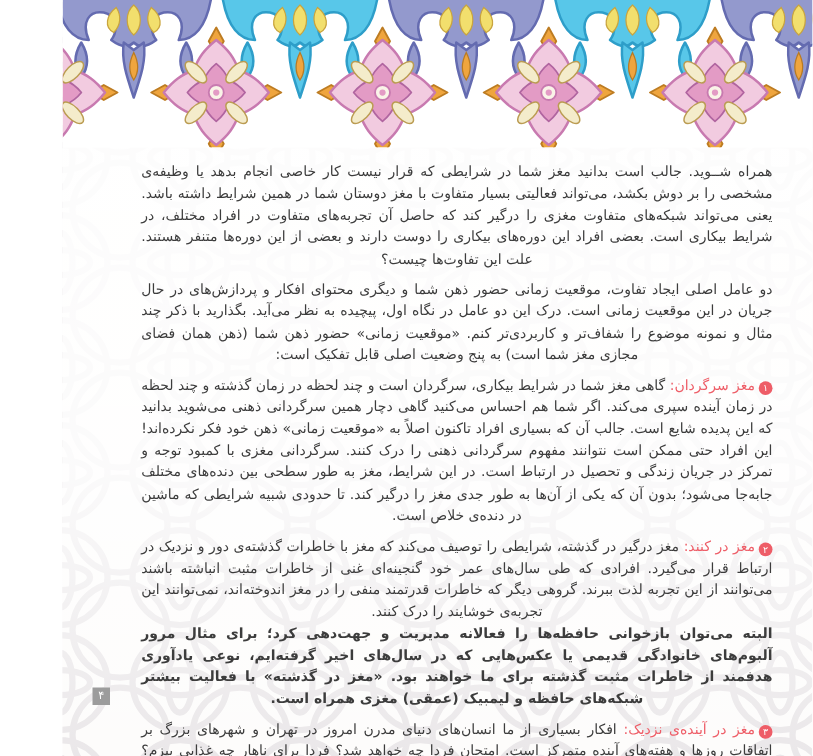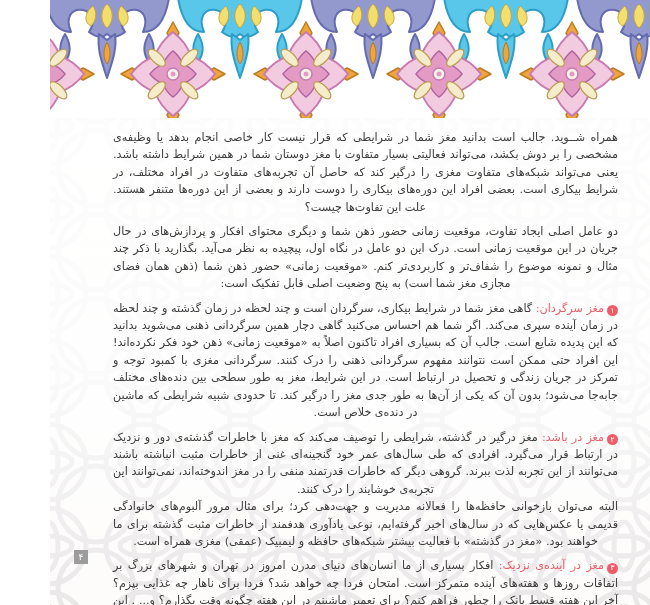--- a/index.html
+++ b/index.html
@@ -35,21 +35,21 @@
   .r-dot{fill:#e39bc5;}
   
   .text-block{
     position:absolute;top:129px;right:32px;left:63px;z-index:3;
     color:var(--text,#3c3c3c);
     font-size:11.2px;line-height:17.4px;
     text-align:justify;text-align-last:center;
     -moz-text-align-last:center;
   }
   .para{margin:0 0 7px 0;}
-  .para.cont{margin-top:-7px;}
+  .para.cont{margin-top:-7px;font-weight:bold;}
   .b-badge{
     display:inline-flex;align-items:center;justify-content:center;
     width:11px;height:11px;border-radius:50%;
     background:var(--accent,#ee5d67);
     color:#fff;font-size:7.5px;line-height:1;
     vertical-align:-1px;margin-left:3px;
   }
   .b-title{color:var(--accent,#ee5d67);font-weight:normal;}
   
   .page-number{
@@ -128,21 +128,21 @@
   </header>
 
   <main class="text-block" id="paragraphs">
       <p class="para"><span>همراه شــوید. جالب است بدانید مغز شما در شرایطی که قرار نیست کار خاصی انجام بدهد یا وظیفه‌ی مشخصی را بر دوش بکشد، می‌تواند فعالیتی بسیار متفاوت با مغز دوستان شما در همین شرایط داشته باشد. یعنی می‌تواند شبکه‌های متفاوت مغزی را درگیر کند که حاصل آن تجربه‌های متفاوت در افراد مختلف، در شرایط بیکاری است. بعضی افراد این دوره‌های بیکاری را دوست دارند و بعضی از این دوره‌ها متنفر هستند. علت این تفاوت‌ها چیست؟</span></p>
       <p class="para"><span>دو عامل اصلی ایجاد تفاوت، موقعیت زمانی حضور ذهن شما و دیگری محتوای افکار و پردازش‌های در حال جریان در این موقعیت زمانی است. درک این دو عامل در نگاه اول، پیچیده به نظر می‌آید. بگذارید با ذکر چند مثال و نمونه موضوع را شفاف‌تر و کاربردی‌تر کنم. «موقعیت زمانی» حضور ذهن شما (ذهن همان فضای مجازی مغز شما است) به پنج وضعیت اصلی قابل تفکیک است:</span></p>
       <p class="para"><span class="b-badge">
           <span class="num">۱</span>
         </span><span class="b-title">مغز سرگردان: </span><span>گاهی مغز شما در شرایط بیکاری، سرگردان است و چند لحظه در زمان گذشته و چند لحظه در زمان آینده سپری می‌کند. اگر شما هم احساس می‌کنید گاهی دچار همین سرگردانی ذهنی می‌شوید بدانید که این پدیده شایع است. جالب آن که بسیاری افراد تاکنون اصلاً به «موقعیت زمانی» ذهن خود فکر نکرده‌اند! این افراد حتی ممکن است نتوانند مفهوم سرگردانی ذهنی را درک کنند. سرگردانی مغزی با کمبود توجه و تمرکز در جریان زندگی و تحصیل در ارتباط است. در این شرایط، مغز به طور سطحی بین دنده‌های مختلف جابه‌جا می‌شود؛ بدون آن که یکی از آن‌ها به طور جدی مغز را درگیر کند. تا حدودی شبیه شرایطی که ماشین در دنده‌ی خلاص است.</span></p>
       <p class="para"><span class="b-badge">
           <span class="num">۲</span>
-        </span><span class="b-title">مغز در باشد: </span><span>مغز درگیر در گذشته، شرایطی را توصیف می‌کند که مغز با خاطرات گذشته‌ی دور و نزدیک در ارتباط قرار می‌گیرد. افرادی که طی سال‌های عمر خود گنجینه‌ای غنی از خاطرات مثبت انباشته باشند می‌توانند از این تجربه لذت ببرند. گروهی دیگر که خاطرات قدرتمند منفی را در مغز اندوخته‌اند، نمی‌توانند این تجربه‌ی خوشایند را درک کنند.</span></p>
+        </span><span class="b-title">مغز در کنند: </span><span>مغز درگیر در گذشته، شرایطی را توصیف می‌کند که مغز با خاطرات گذشته‌ی دور و نزدیک در ارتباط قرار می‌گیرد. افرادی که طی سال‌های عمر خود گنجینه‌ای غنی از خاطرات مثبت انباشته باشند می‌توانند از این تجربه لذت ببرند. گروهی دیگر که خاطرات قدرتمند منفی را در مغز اندوخته‌اند، نمی‌توانند این تجربه‌ی خوشایند را درک کنند.</span></p>
       <p class="para cont"><span>البته می‌توان بازخوانی حافظه‌ها را فعالانه مدیریت و جهت‌دهی کرد؛ برای مثال مرور آلبوم‌های خانوادگی قدیمی یا عکس‌هایی که در سال‌های اخیر گرفته‌ایم، نوعی یادآوری هدفمند از خاطرات مثبت گذشته برای ما خواهند بود. «مغز در گذشته» با فعالیت بیشتر شبکه‌های حافظه و لیمبیک (عمقی) مغزی همراه است.</span></p>
       <p class="para"><span class="b-badge">
           <span class="num">۳</span>
         </span><span class="b-title">مغز در آینده‌ی نزدیک: </span><span>افکار بسیاری از ما انسان‌های دنیای مدرن امروز در تهران و شهرهای بزرگ بر اتفاقات روزها و هفته‌های آینده متمرکز است. امتحان فردا چه خواهد شد؟ فردا برای ناهار چه غذایی بپزم؟ آخر این هفته قسط بانک را چطور فراهم کنم؟ برای تعمیر ماشینم در این هفته چگونه وقت بگذارم؟ و... . این درگیری‌های روزمره، لازمه‌ی زندگی فعالانه‌ی ماست و به نظر می‌آید گریزی از آن نیســت. همان‌طور که در جلدهای قبلی این مجموعه اشاره شد، مغز ما در این شرایط از دنده‌ی «کنترل اجرایی» خود بیشترین بهره‌برداری را می‌کند. حضور در آینده‌ی نزدیک، با اضطراب و استرس همراه است.</span></p>
     </main>
 
   <div class="page-number">۴</div>
 </div>
 
 </body></html>

